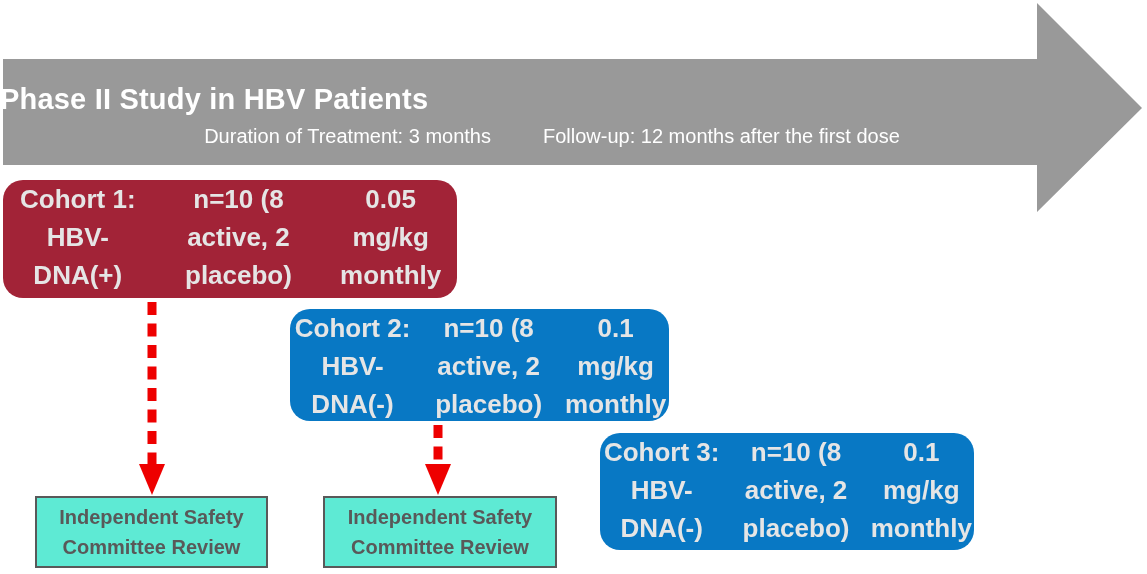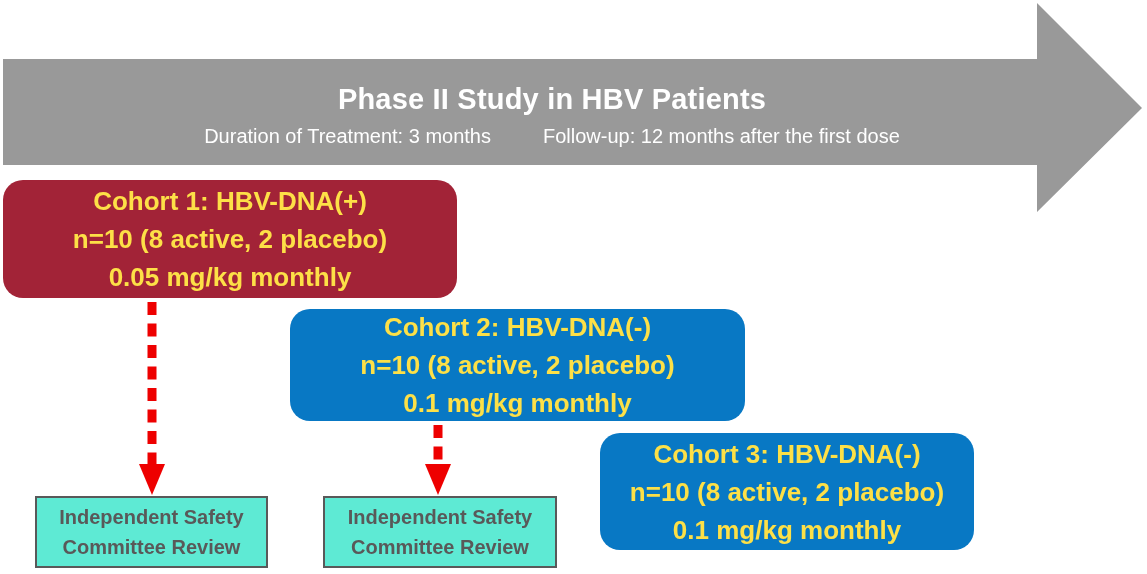--- a/index.html
+++ b/index.html
@@ -10,53 +10,52 @@
     background: #ffffff;
     font-family: "Liberation Sans", sans-serif;
     overflow: hidden;
   }
   .banner-svg { position: absolute; left: 0; top: 0; }
   .banner-text {
     position: absolute;
     left: 0;
     top: 82px;
     width: 1104px;
-    text-align: center;
     color: #ffffff;
   }
   .banner-title {
     font-size: 29px;
     font-weight: bold;
     line-height: 34px;
     letter-spacing: 0.2px;
   }
   .banner-subtitle {
     margin-top: 7px;
     font-size: 20px;
     line-height: 26px;
     display: flex;
     justify-content: center;
     gap: 52px;
     font-weight: normal;
   }
   .cohort {
     position: absolute;
     border-radius: 20px;
-    color: #fde047;
+    color: #e5e5e5;
     font-weight: bold;
     font-size: 26px;
     line-height: 38px;
     display: flex;
-    flex-direction: column;
+    flex-direction: row;
     justify-content: center;
     text-align: center;
     box-sizing: border-box;
   }
   .cohort-1 { left: 3px;   top: 180px; width: 454px; height: 118px; background: #A22337; }
-  .cohort-2 { left: 290px; top: 309px; width: 455px; height: 112px; background: #0878C4; }
+  .cohort-2 { left: 290px; top: 309px; width: 379px; height: 112px; background: #0878C4; }
   .cohort-3 { left: 600px; top: 433px; width: 374px; height: 117px; background: #0878C4; }
   .connector-svg {
     position: absolute;
     left: 0; top: 0;
     pointer-events: none;
   }
   .safety {
     position: absolute;
     top: 496px;
     height: 72px;

